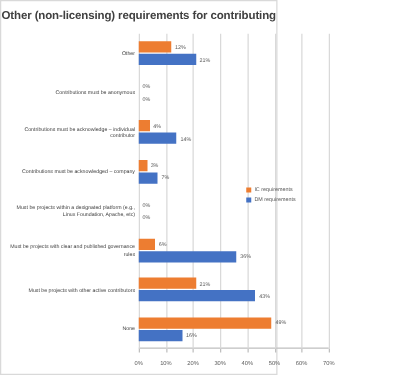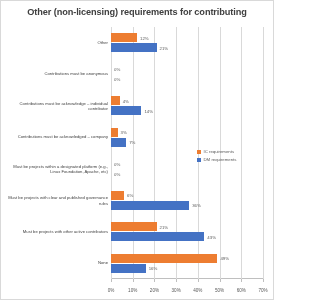--- a/index.html
+++ b/index.html
@@ -4,21 +4,21 @@
 <style>
   html,body{margin:0;padding:0;}
   body{
     width:274px;height:300px;
     background:#ffffff;
     font-family:"Liberation Sans", sans-serif;
     overflow:hidden;
   }
   #chart-frame{
     position:relative;
-    width:274px;height:300px;
+    width:222px;height:300px;
     box-sizing:border-box;
     border:1px solid #d9d9d9;
     background:#ffffff;
   }
   #chart-title{
     position:absolute;
     left:0;right:0;top:6px;
     text-align:center;
     font-size:9.2px;
     font-weight:bold;

